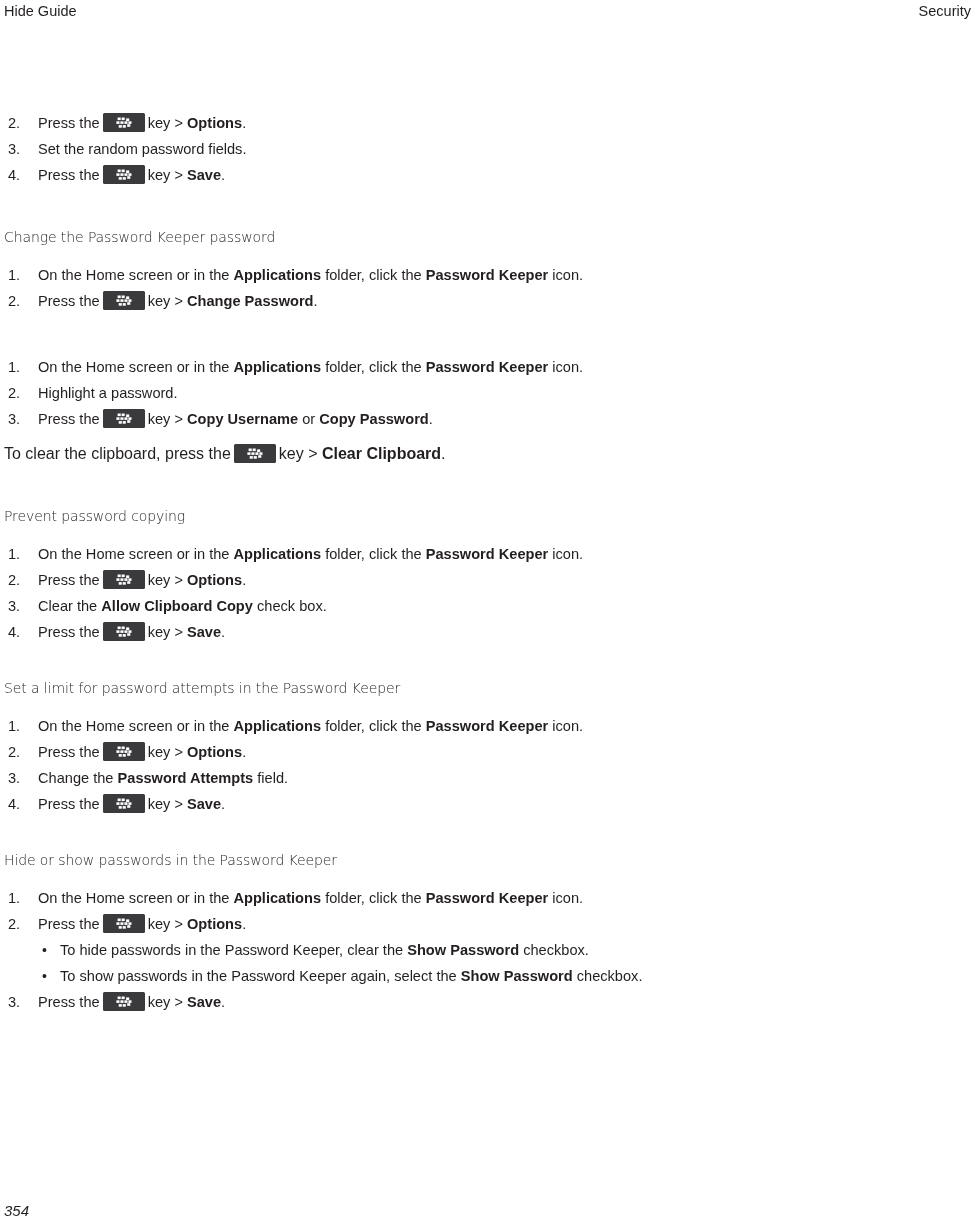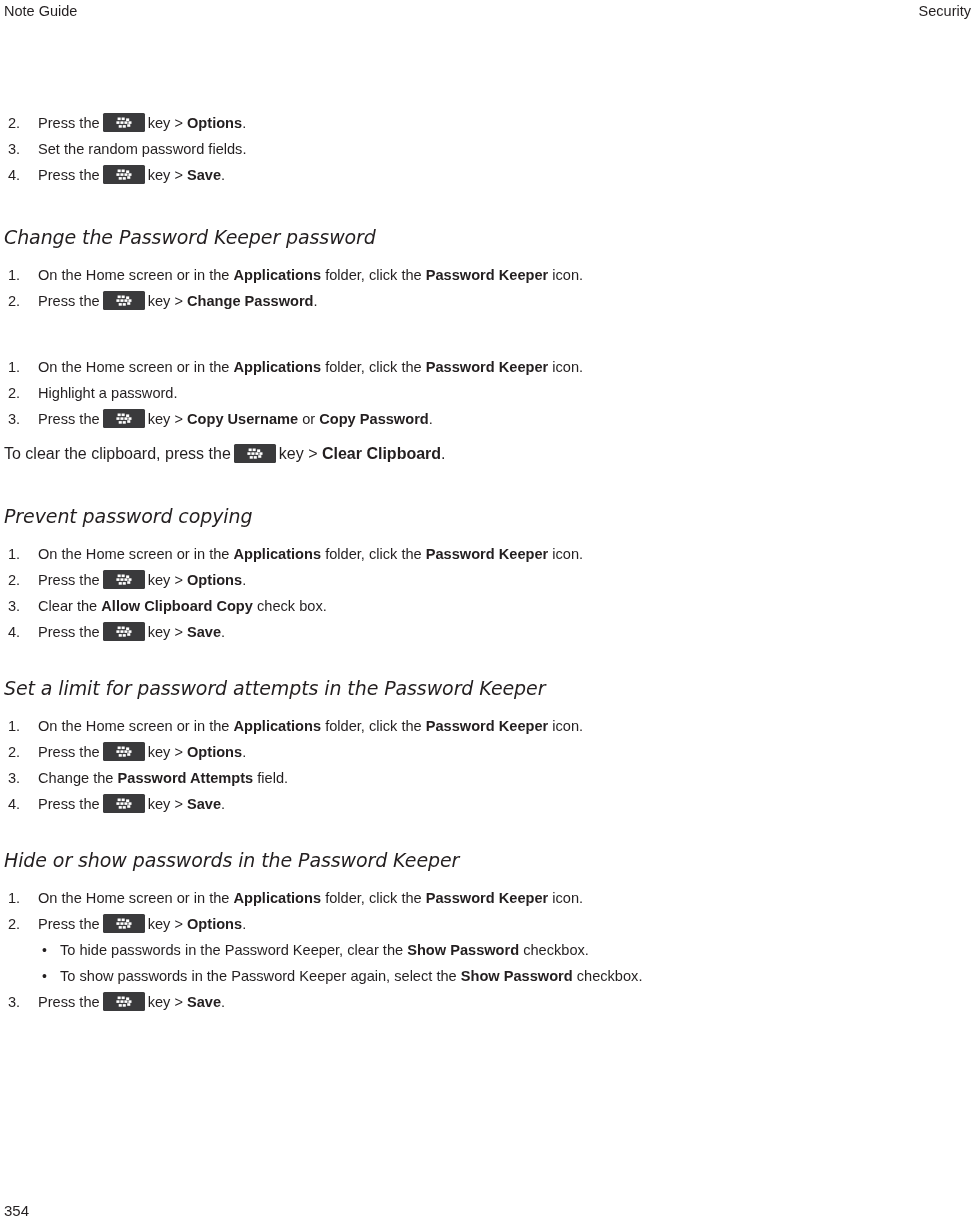--- a/index.html
+++ b/index.html
@@ -44,27 +44,26 @@
     position: absolute;
     left: 0px;
     top: 110px;
     width: 960px;
   }
 
   
   h2.section-title {
     font-family: "DejaVu Sans", sans-serif;
     font-weight: 300;
-    font-size: 19px;
+    font-size: 14px;
     line-height: 28px;
     letter-spacing: -0.1px;
     color: #231f20;
     margin: 0;
     padding: 0 0 0 4px;
-    font-style: italic;
   }
   .sec-gap-lg { height: 35px; }
   .sec-gap-md { height: 29px; }
   .sec-gap-sm { height: 11px; }
   .list-gap   { height: 9px; }
 
   
   ol.steps, ul.subbullets {
     list-style: none;
     margin: 0;
@@ -137,27 +136,28 @@
   }
 
   
   .page-footer {
     position: absolute;
     left: 4px;
     bottom: 6px;
     font-size: 15px;
     line-height: 20px;
     color: #231f20;
+    font-style: italic;
   }
 </style>
 </head>
 <body>
 
 <div class="page-header">
-  <span class="hdr-left">Note Guide</span>
+  <span class="hdr-left">Hide Guide</span>
   <span class="hdr-right">Security</span>
 </div>
 
 <div class="content">
 
   <ol class="steps">
     <li>
       <span class="num">2.</span>
       <span>Press the</span><span class="bb-key"><svg width="16" height="12" viewBox="0 0 16 12">
             <g fill="#ffffff">

